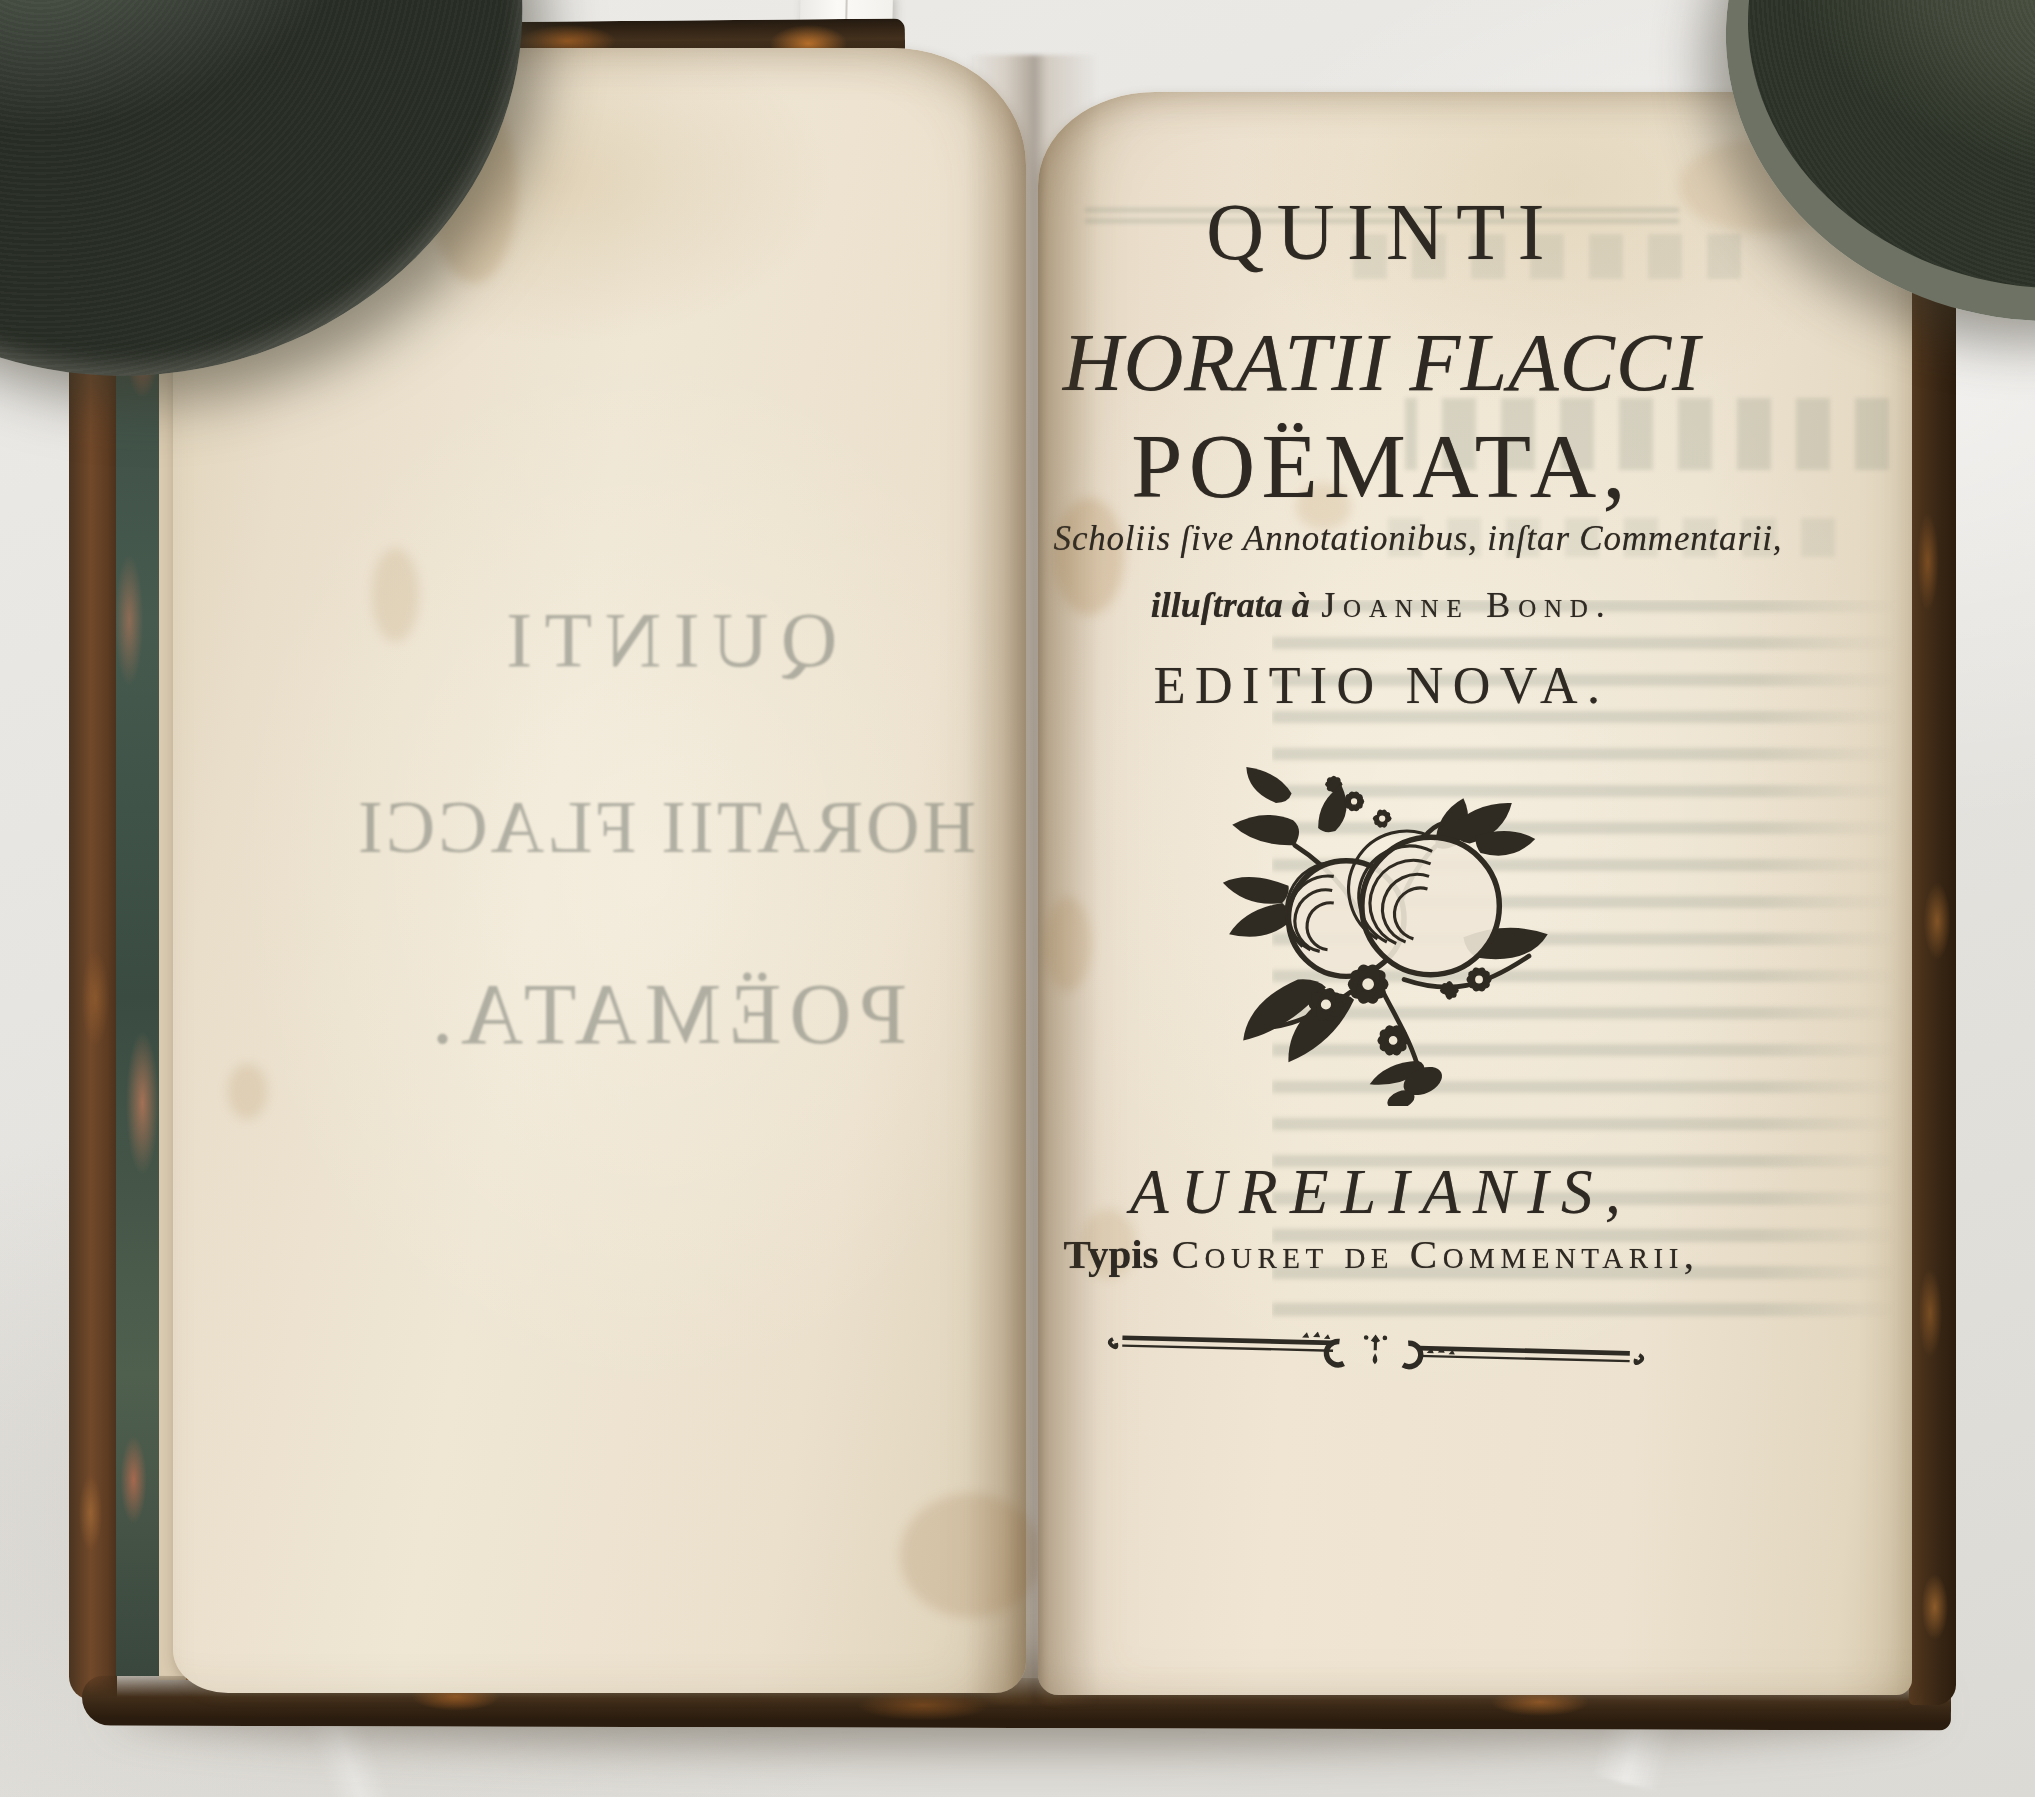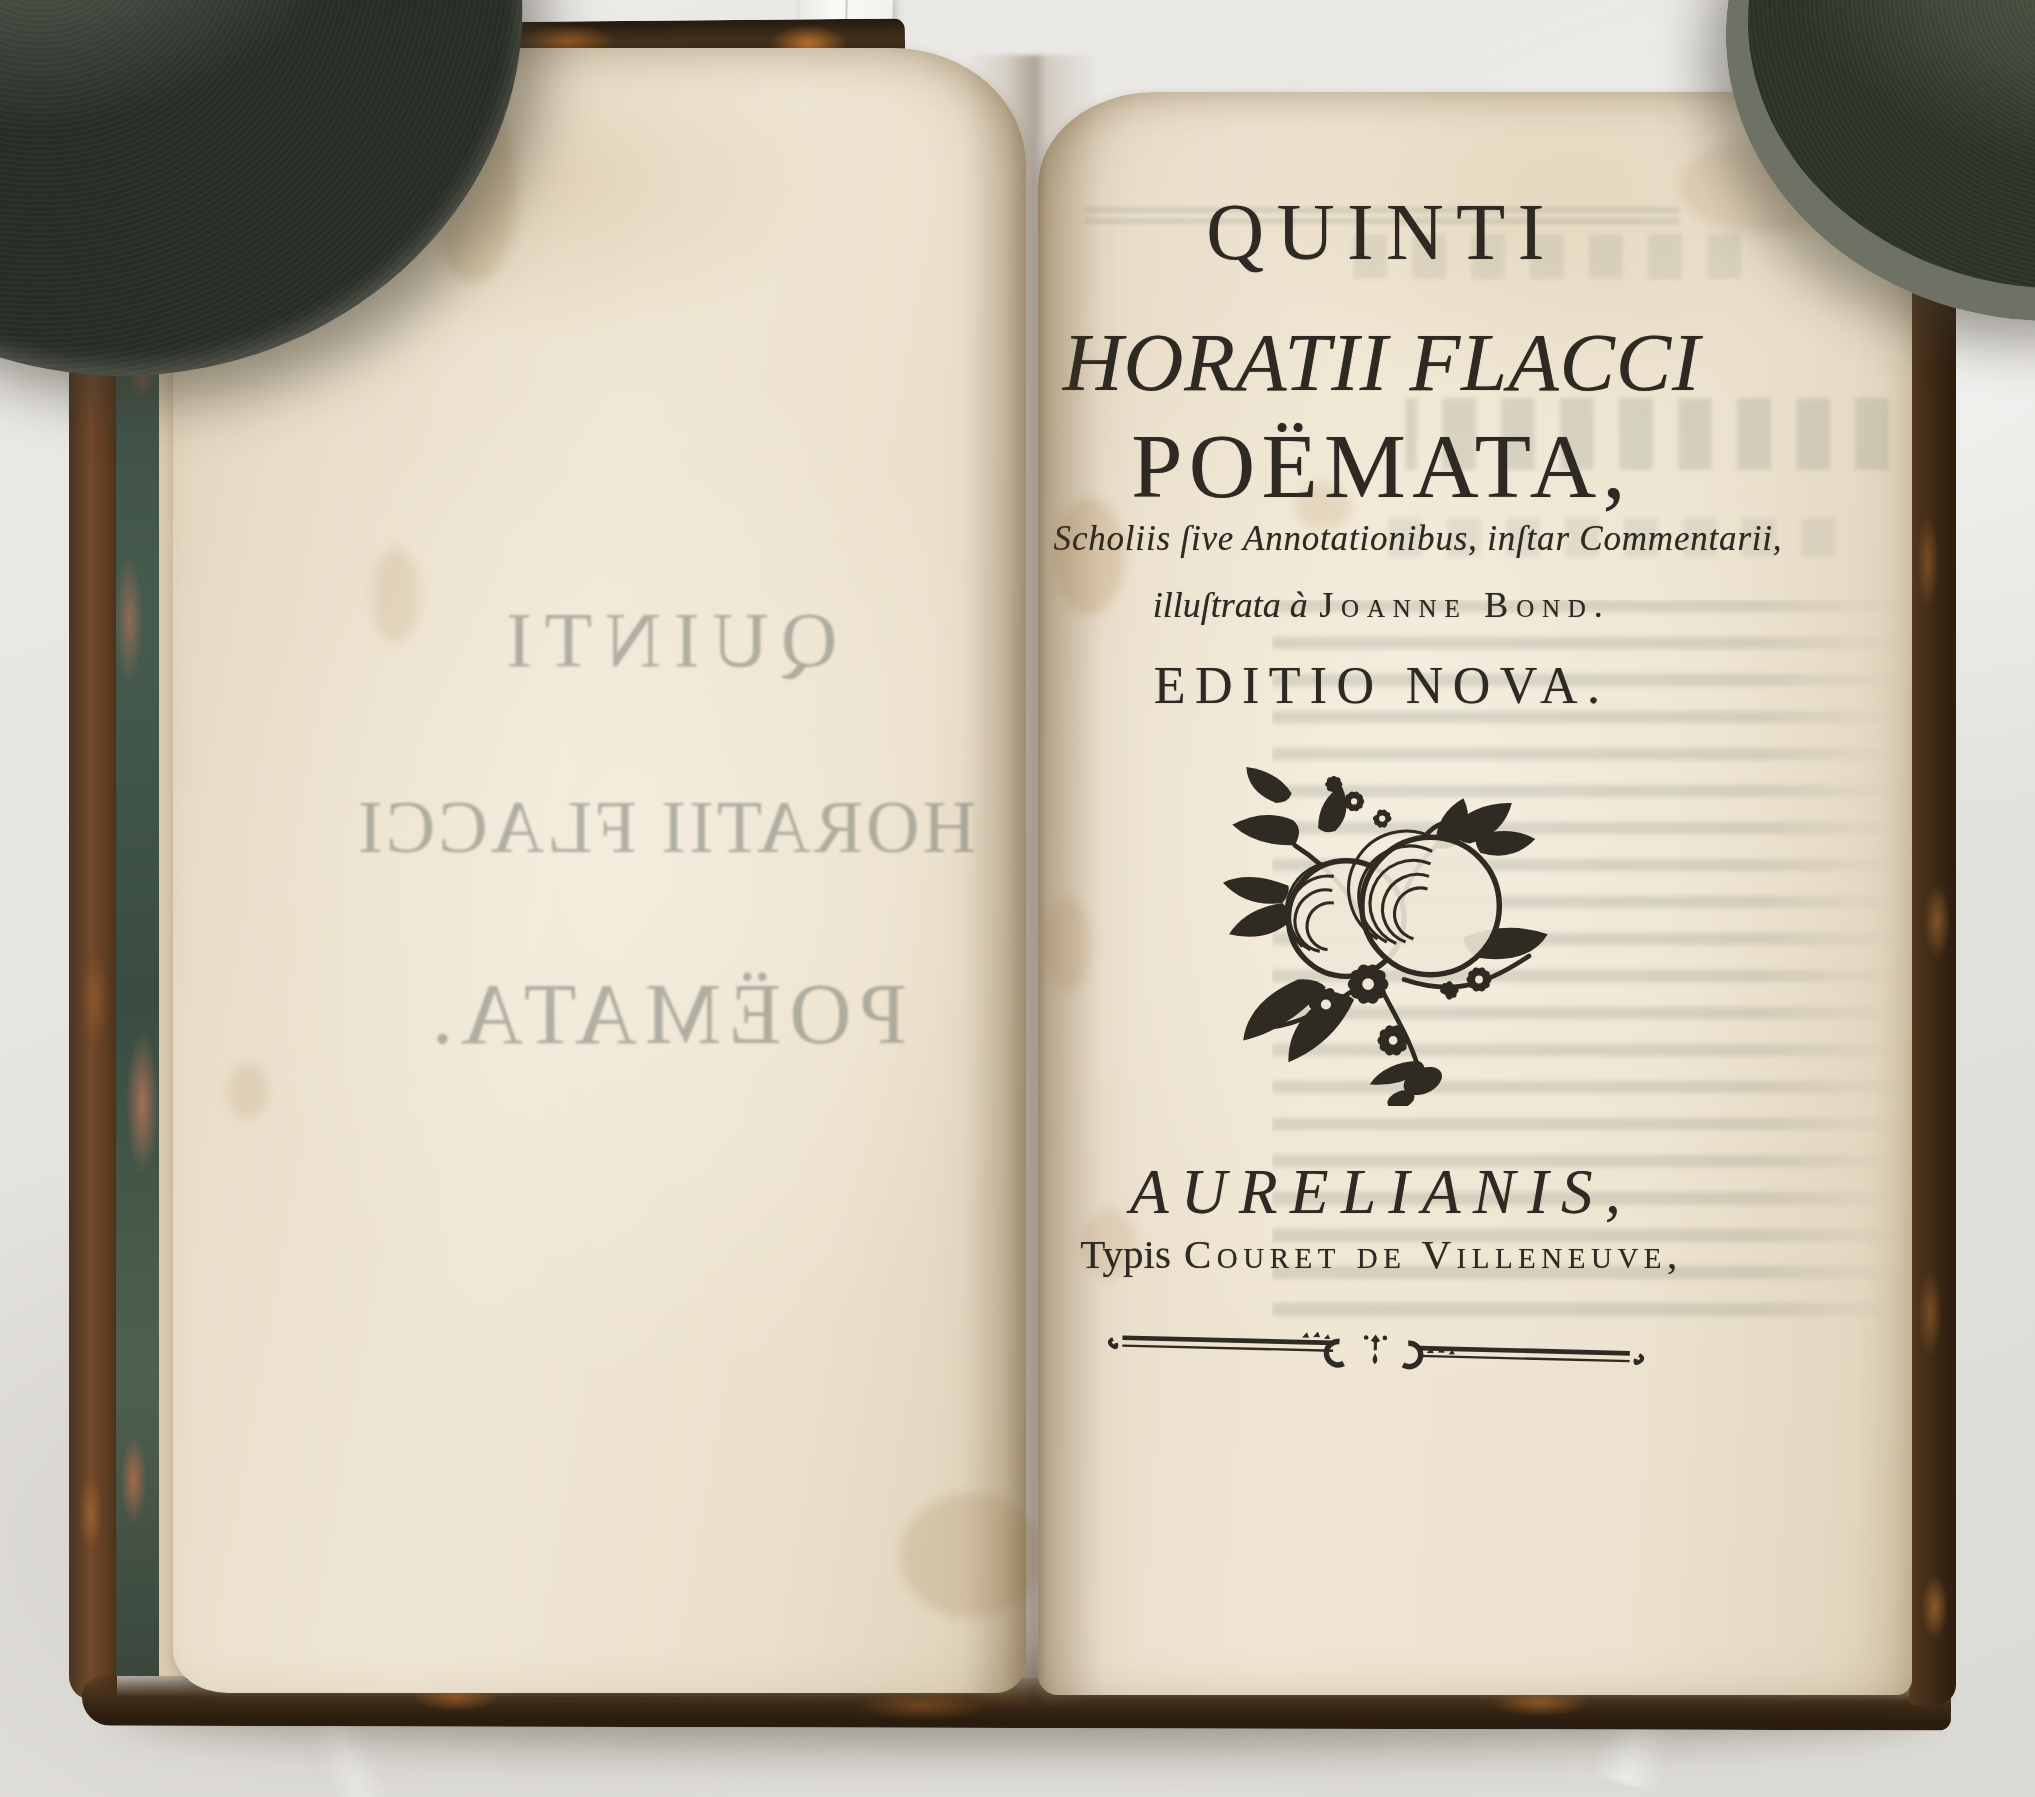--- a/index.html
+++ b/index.html
@@ -101,21 +101,21 @@
   .tp.po{top:321px;font-size:92px;letter-spacing:6.3px;}
   .tp.sub1{top:427px;font-size:35px;font-style:italic;letter-spacing:0.8px;white-space:nowrap;}
   .tp.sub2{top:492px;font-size:36px;font-style:italic;}
   .tp.sub2 .sc{font-style:normal;font-variant:small-caps;letter-spacing:7.8px;}
   .tp.ed{top:564px;font-size:52px;letter-spacing:9.4px;}
   .tp.aur{top:1064px;font-size:63px;font-style:italic;letter-spacing:12.5px;}
   .tp.typ{top:1138px;font-size:41px;}
   .tp.typ .sc{font-variant:small-caps;letter-spacing:5.5px;}
   .tp.reg{top:1188px;font-size:39px;}
   .tp.date{top:1303px;font-size:50px;letter-spacing:7px;}
-  .gap-r{margin-right:.32em;}
+  .gap-r{margin-right:.32em;font-weight:bold;}
 
   .vignette{position:absolute;left:163px;top:661px;width:353px;height:353px;}
   .rule-orn{position:absolute;left:67px;top:1241px;width:542px;height:36px;transform:rotate(1.4deg);}
 
   
   .paper-strip{position:absolute;background:linear-gradient(90deg,#eceae6,#fbfaf7 40%,#f3f1ec);box-shadow:3.1px 4.7px 9.4px rgba(110,105,95,.35);}
   .strip1{left:798px;top:-9.4px;width:92px;height:273px;transform:rotate(1.2deg);border-radius:0 0 6.3px 4.7px;}
   .strip1::after{content:"";position:absolute;left:45px;top:0;width:2.3px;height:100%;background:rgba(160,155,145,.5);}
   .strip2{left:1928px;top:-7.8px;width:72px;height:250px;transform:rotate(2.5deg);border-radius:0 0 7.8px 4.7px;}
 
@@ -311,21 +311,21 @@
 
           <g fill="#2f2a22">
             <ellipse cx="284" cy="420" rx="26" ry="16" transform="rotate(-24 284 420)"></ellipse>
             <ellipse cx="256" cy="444" rx="18" ry="11" transform="rotate(-20 256 444)"></ellipse>
           </g>
         </g>
       </svg>
 
       <div class="tp aur">AURELIANIS,</div>
       <div class="tp typ">
-        <span class="gap-r">Typis</span><span class="sc">Couret de Villeneuve,</span>
+        <span class="gap-r">Typis</span><span class="sc">Couret de Commentarii,</span>
       </div>
 
       <svg class="rule-orn" viewBox="0 0 694 46">
         <g stroke="#2e2a24" fill="none">
           <path d="M10 16 q -8 4 0 9 q 6 4 4 -4" stroke-width="5"></path>
           <path d="M22 14 L 292 14" stroke-width="6"></path>
           <path d="M22 24 L 292 24" stroke-width="3"></path>
           <path d="M300 12 a 15 15 0 1 0 6 28" stroke-width="7"></path>
           <path d="M388 12 a 15 15 0 1 1 -6 28" stroke-width="7"></path>
           <path d="M402 18 L 672 18" stroke-width="6"></path>

